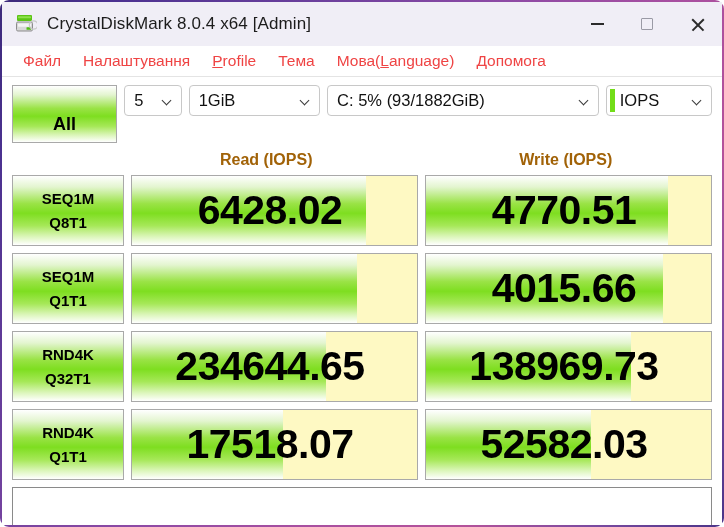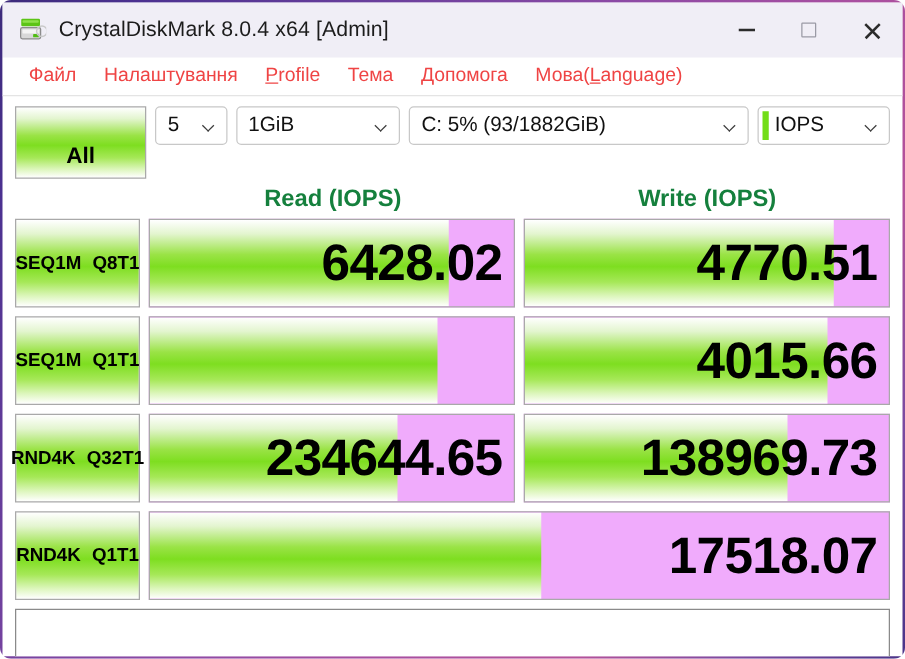--- a/index.html
+++ b/index.html
@@ -212,68 +212,69 @@
   .headers {
     display: flex;
     align-items: center;
     height: 29px;
     margin-top: 2px;
   }
   .hdr-spacer { width: 108px; flex: 0 0 auto; }
   .hdr-cell {
     flex: 1 1 0;
     text-align: center;
-    font-size: 19px;
+    font-size: 16px;
     font-weight: bold;
-    color: #15803d;
+    color: #a16207;
     font-family: "Liberation Sans", sans-serif;
   }
   .hdr-gap { width: 7px; flex: 0 0 auto; }
 
   
   .rows { margin-top: 1px; }
   .row {
     display: flex;
     gap: 7px;
     margin-bottom: 7px;
     height: 71px;
   }
   .green-grad {
     background: linear-gradient(to bottom,
         #ffffff 0%, #e3f5cf 16%, #9ae346 40%,
         #7ede20 54%, #a6e858 72%, #dcf6bb 88%, #ffffff 100%);
   }
   .row-label {
-    width: 100px;
+    width: 112px;
     flex: 0 0 auto;
     border: 1px solid #a9a9a9;
     box-sizing: border-box;
     display: flex;
+    flex-direction: column;
     align-items: center;
     justify-content: center;
     gap: 9px;
     cursor: default;
   }
   .row-label .l1, .row-label .l2 {
     font-size: 15px;
     font-weight: bold;
     color: #000000;
     line-height: 1;
     font-family: "Liberation Sans", sans-serif;
   }
   .result-cell {
     flex: 1 1 0;
     border: 1px solid #a9a9a9;
     box-sizing: border-box;
     position: relative;
-    background: #f0abfc;
+    background: #fef9c3;
     overflow: hidden;
     display: flex;
     align-items: center;
-    justify-content: flex-end;
+    justify-content: center;
   }
   .bar {
     position: absolute;
     left: 0;
     top: 0;
     bottom: 0;
   }
   .value {
     position: relative;
     z-index: 2;
@@ -325,22 +326,22 @@
           <div class="glyph-close"></div>
         </div>
       </div>
     </div>
 
     <div class="menubar">
       <div class="menu-item">Файл</div>
       <div class="menu-item">Налаштування</div>
       <div class="menu-item"><u>P</u><span>rofile</span></div>
       <div class="menu-item">Тема</div>
+      <div class="menu-item">Мова(<u>L</u>anguage)</div>
       <div class="menu-item">Допомога</div>
-      <div class="menu-item">Мова(<u>L</u>anguage)</div>
     </div>
 
     <div class="content">
 
       <div class="controls">
         <div class="all-button green-grad">
           <span>All</span>
         </div>
 
         <div class="combo count">
@@ -420,20 +421,24 @@
 
         <div class="row">
           <div class="row-label green-grad">
             <span class="l1">RND4K</span>
             <span class="l2">Q1T1</span>
           </div>
           <div class="result-cell">
             <div class="bar green-grad" style="width:53%"></div>
             <span class="value">17518.07</span>
           </div>
+          <div class="result-cell">
+            <div class="bar green-grad" style="width:58%"></div>
+            <span class="value">52582.03</span>
+          </div>
         </div>
 
       </div>
 
       <div class="comment-box" placeholder=""></div>
 
     </div>
   </div>
 </div>
 

